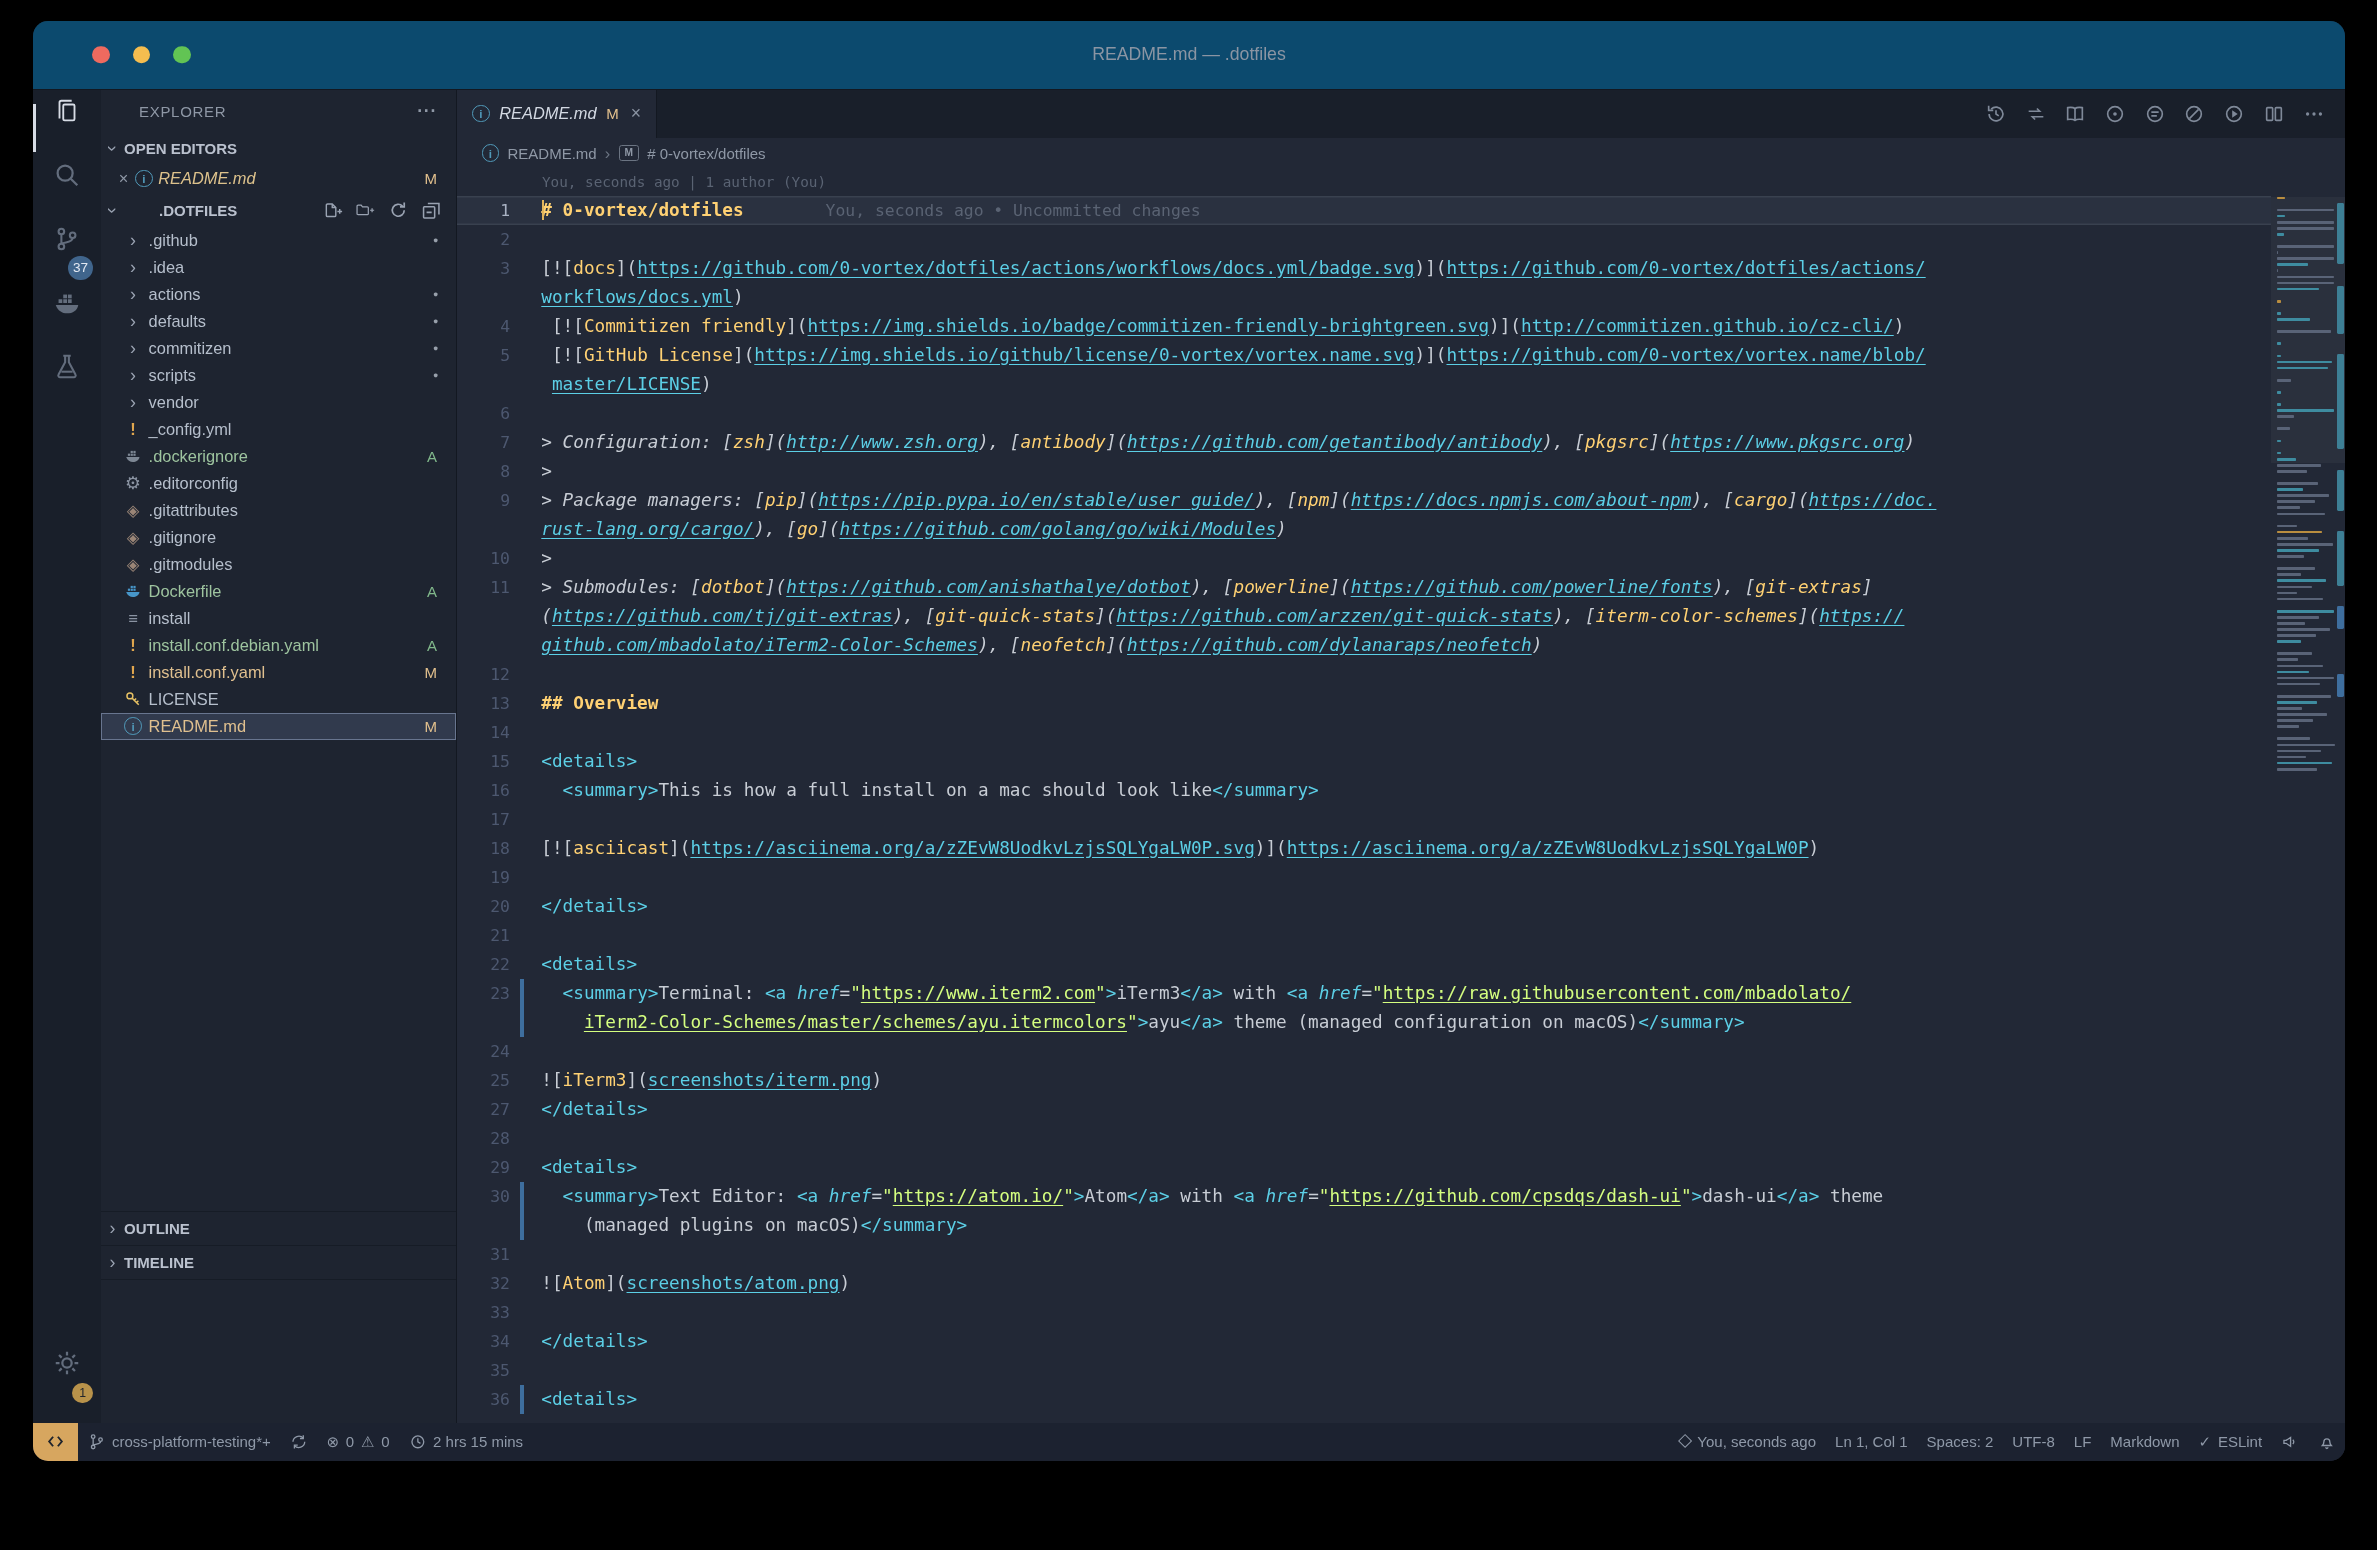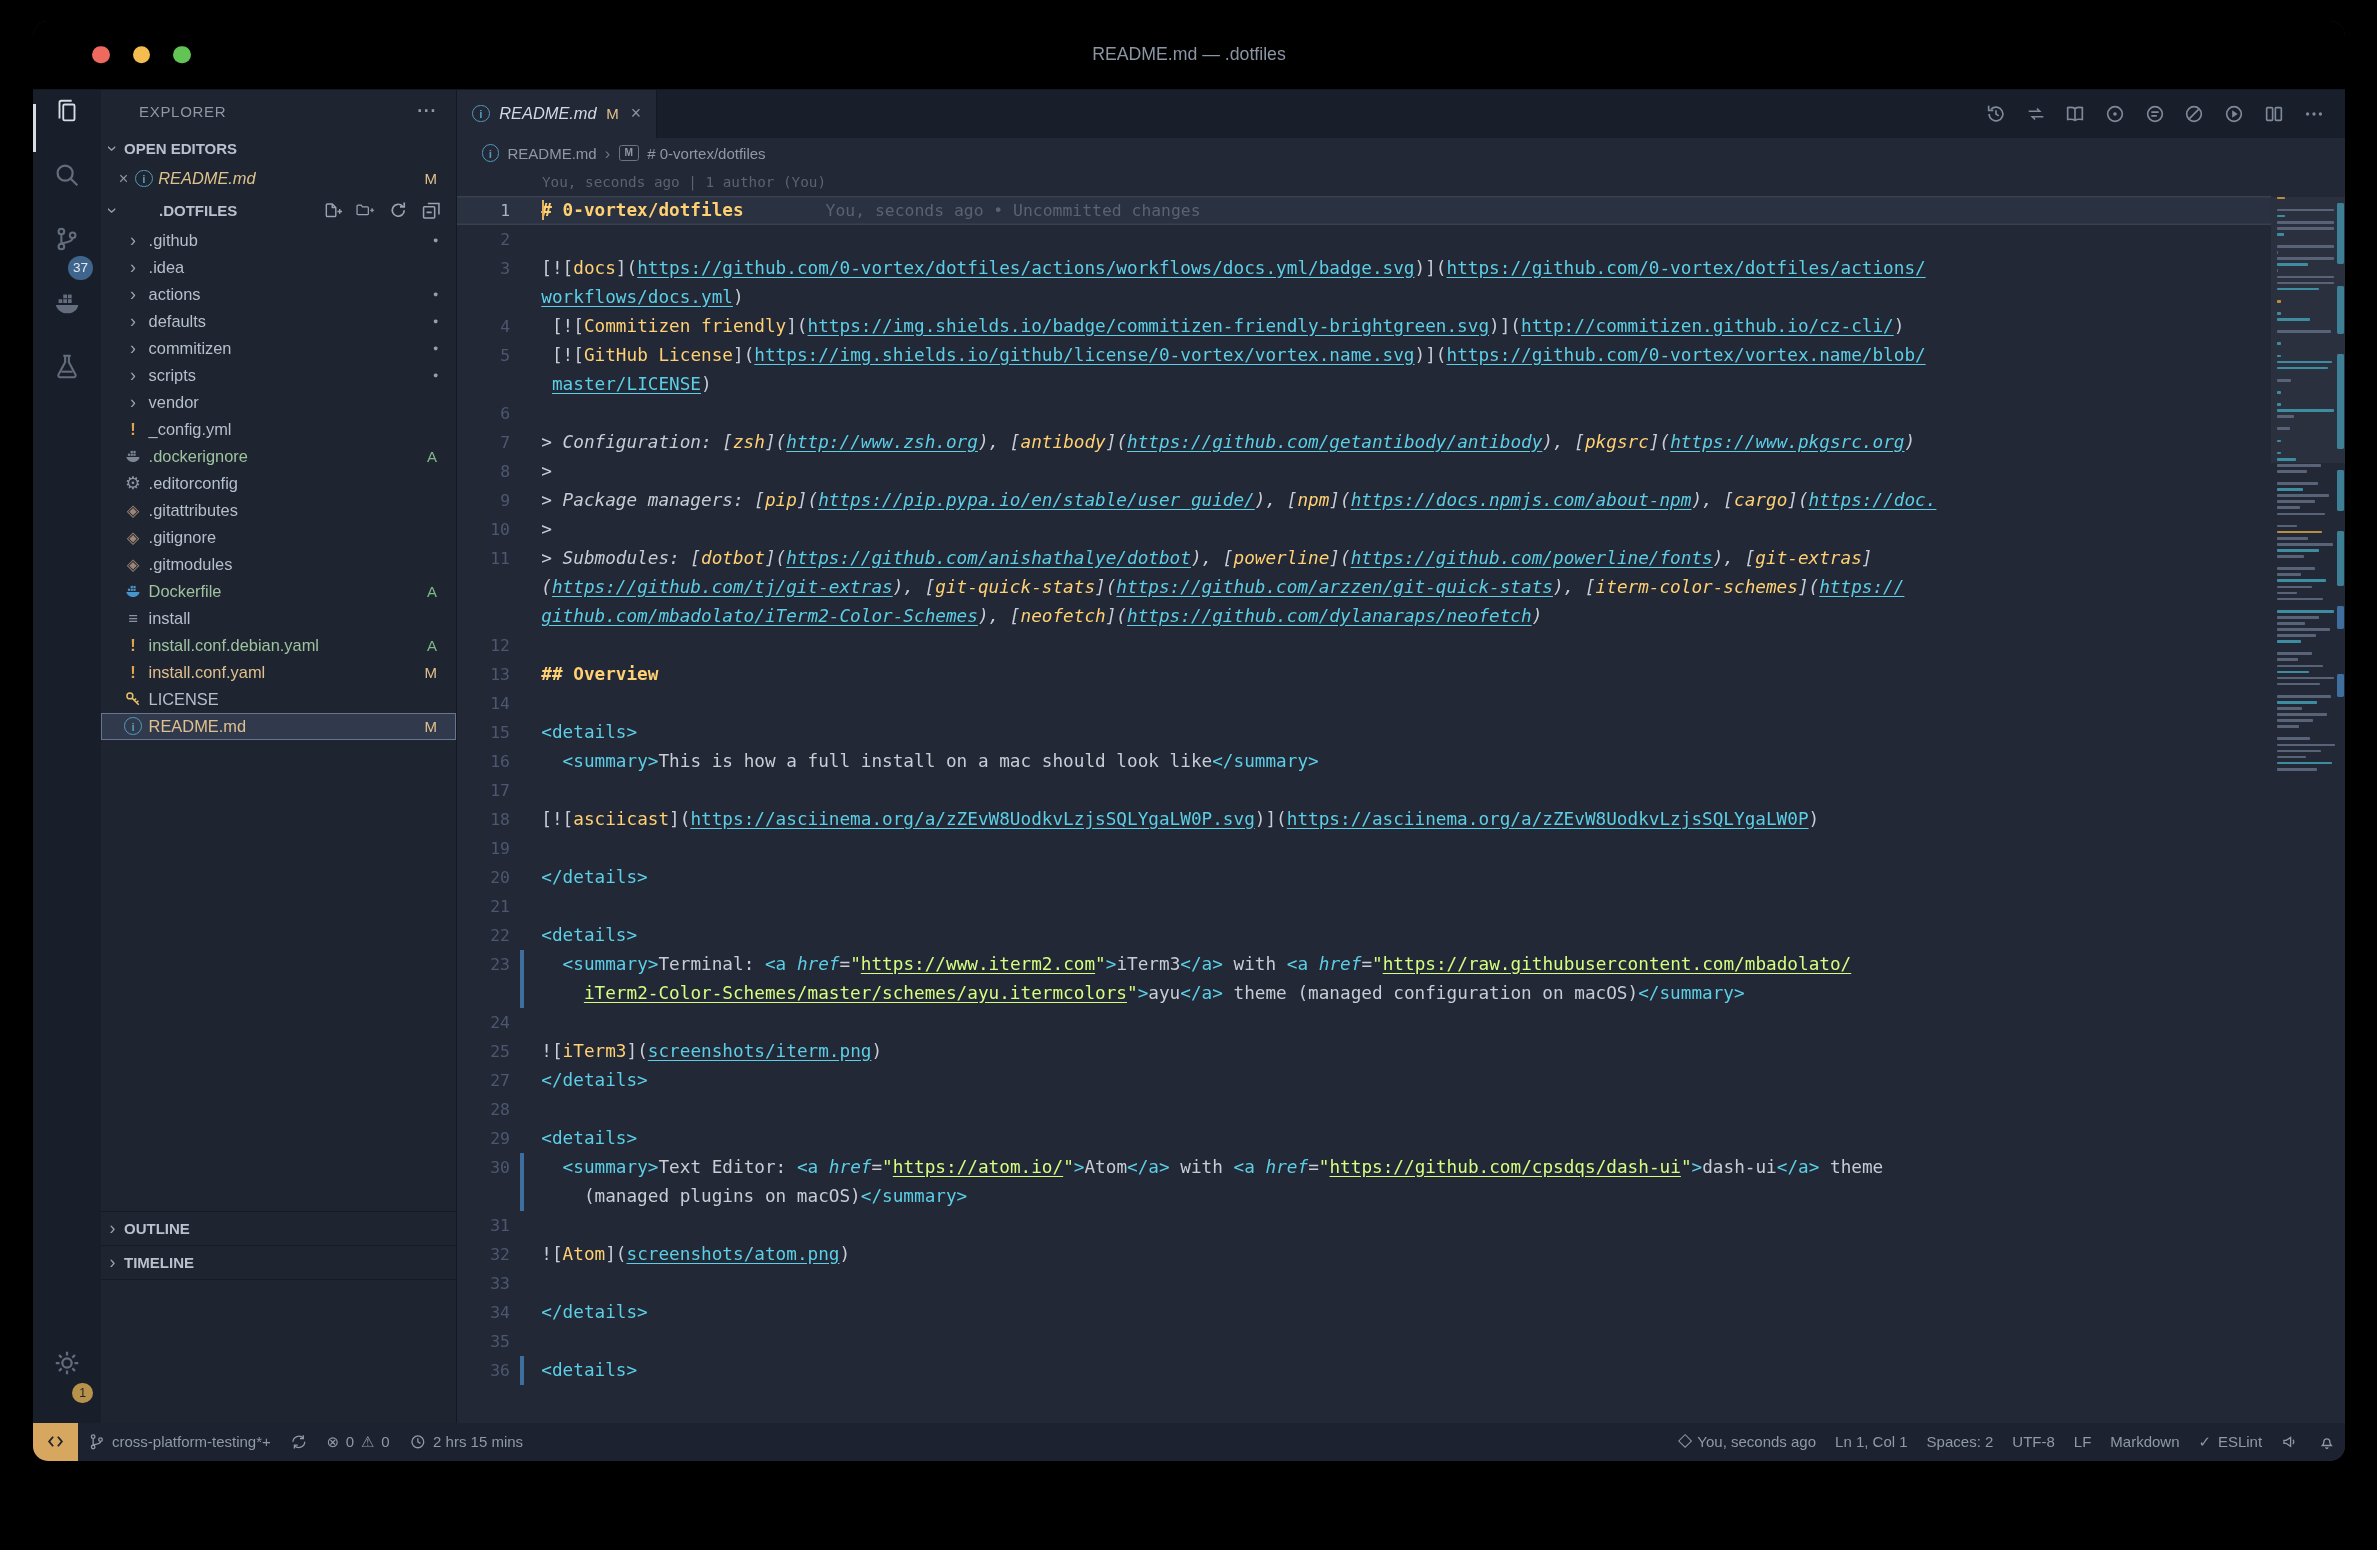--- a/index.html
+++ b/index.html
@@ -1,20 +1,20 @@
 <!DOCTYPE html>
 <html style="font-size:11px"><head>
 <meta charset="utf-8">
 <style>
   html,body{margin:0;padding:0;background:#000;width:2377px;height:1551px;overflow:hidden;
     font-family:"Liberation Sans",sans-serif;}
   .window{position:absolute;left:33px;top:20.5px;width:2312px;height:1440px;background:#222836;
     border-radius:15px;overflow:hidden;display:flex;flex-direction:column;box-shadow:0 27px 82px rgba(0,0,0,.8);}
   
-  .titlebar{height:68px;flex:none;background:#000000;border-bottom:1.4px solid #131821;position:relative;
+  .titlebar{height:68px;flex:none;background:#0c4a6e;border-bottom:1.4px solid #131821;position:relative;
     display:flex;align-items:center;justify-content:center;}
   .traffic{position:absolute;left:59px;top:50%;transform:translateY(-50%);display:flex;gap:23px;}
   .tl{width:17.7px;height:17.7px;border-radius:50%;display:inline-block;}
   .tl.red{background:#ee6a5f}.tl.yellow{background:#f5bd4f}.tl.green{background:#62c454}
   .title-text{color:#8b95a3;font-size:17.7px;}
   
   .main{flex:1;display:flex;min-height:0;}
   
   .activitybar{width:68px;flex:none;background:#191f2a;display:flex;flex-direction:column;align-items:center;padding-top:6.8px;}
   .ab-item{width:68px;height:64px;display:flex;justify-content:center;color:#636d7d;position:relative;cursor:pointer;}
@@ -444,20 +444,21 @@
               <div class="code-row"><span class="gutter">2</span><span class="chgcol"></span><span class="row-text"></span></div>
               <div class="code-row"><span class="gutter">3</span><span class="chgcol"></span><span class="row-text"><span class="tk-p">[![</span><span class="tk-y">docs</span><span class="tk-p">](</span><span class="tk-u">https://github.com/0-vortex/dotfiles/actions/workflows/docs.yml/badge.svg</span><span class="tk-p">)](</span><span class="tk-u">https://github.com/0-vortex/dotfiles/actions/</span></span></div>
               <div class="code-row"><span class="gutter"></span><span class="chgcol"></span><span class="row-text"><span class="tk-u">workflows/docs.yml</span><span class="tk-p">)</span></span></div>
               <div class="code-row"><span class="gutter">4</span><span class="chgcol"></span><span class="row-text"><span class="tk-p"> [![</span><span class="tk-y">Commitizen friendly</span><span class="tk-p">](</span><span class="tk-u">https://img.shields.io/badge/commitizen-friendly-brightgreen.svg</span><span class="tk-p">)](</span><span class="tk-u">http://commitizen.github.io/cz-cli/</span><span class="tk-p">)</span></span></div>
               <div class="code-row"><span class="gutter">5</span><span class="chgcol"></span><span class="row-text"><span class="tk-p"> [![</span><span class="tk-y">GitHub License</span><span class="tk-p">](</span><span class="tk-u">https://img.shields.io/github/license/0-vortex/vortex.name.svg</span><span class="tk-p">)](</span><span class="tk-u">https://github.com/0-vortex/vortex.name/blob/</span></span></div>
               <div class="code-row"><span class="gutter"></span><span class="chgcol"></span><span class="row-text"><span class="tk-p"> </span><span class="tk-u">master/LICENSE</span><span class="tk-p">)</span></span></div>
               <div class="code-row"><span class="gutter">6</span><span class="chgcol"></span><span class="row-text"></span></div>
               <div class="code-row q"><span class="gutter">7</span><span class="chgcol"></span><span class="row-text"><span class="tk-p">&gt; Configuration: [</span><span class="tk-y">zsh</span><span class="tk-p">](</span><span class="tk-u">http://www.zsh.org</span><span class="tk-p">), [</span><span class="tk-y">antibody</span><span class="tk-p">](</span><span class="tk-u">https://github.com/getantibody/antibody</span><span class="tk-p">), [</span><span class="tk-y">pkgsrc</span><span class="tk-p">](</span><span class="tk-u">https://www.pkgsrc.org</span><span class="tk-p">)</span></span></div>
               <div class="code-row q"><span class="gutter">8</span><span class="chgcol"></span><span class="row-text"><span class="tk-p">&gt;</span></span></div>
               <div class="code-row q"><span class="gutter">9</span><span class="chgcol"></span><span class="row-text"><span class="tk-p">&gt; Package managers: [</span><span class="tk-y">pip</span><span class="tk-p">](</span><span class="tk-u">https://pip.pypa.io/en/stable/user_guide/</span><span class="tk-p">), [</span><span class="tk-y">npm</span><span class="tk-p">](</span><span class="tk-u">https://docs.npmjs.com/about-npm</span><span class="tk-p">), [</span><span class="tk-y">cargo</span><span class="tk-p">](</span><span class="tk-u">https://doc.</span></span></div>
+              <div class="code-row q"><span class="gutter"></span><span class="chgcol"></span><span class="row-text"><span class="tk-u">rust-lang.org/cargo/</span><span class="tk-p">), [</span><span class="tk-y">go</span><span class="tk-p">](</span><span class="tk-u">https://github.com/golang/go/wiki/Modules</span><span class="tk-p">)</span></span></div>
               <div class="code-row q"><span class="gutter">10</span><span class="chgcol"></span><span class="row-text"><span class="tk-p">&gt;</span></span></div>
               <div class="code-row q"><span class="gutter">11</span><span class="chgcol"></span><span class="row-text"><span class="tk-p">&gt; Submodules: [</span><span class="tk-y">dotbot</span><span class="tk-p">](</span><span class="tk-u">https://github.com/anishathalye/dotbot</span><span class="tk-p">), [</span><span class="tk-y">powerline</span><span class="tk-p">](</span><span class="tk-u">https://github.com/powerline/fonts</span><span class="tk-p">), [</span><span class="tk-y">git-extras</span><span class="tk-p">]</span></span></div>
               <div class="code-row q"><span class="gutter"></span><span class="chgcol"></span><span class="row-text"><span class="tk-p">(</span><span class="tk-u">https://github.com/tj/git-extras</span><span class="tk-p">), [</span><span class="tk-y">git-quick-stats</span><span class="tk-p">](</span><span class="tk-u">https://github.com/arzzen/git-quick-stats</span><span class="tk-p">), [</span><span class="tk-y">iterm-color-schemes</span><span class="tk-p">](</span><span class="tk-u">https://</span></span></div>
               <div class="code-row q"><span class="gutter"></span><span class="chgcol"></span><span class="row-text"><span class="tk-u">github.com/mbadolato/iTerm2-Color-Schemes</span><span class="tk-p">), [</span><span class="tk-y">neofetch</span><span class="tk-p">](</span><span class="tk-u">https://github.com/dylanaraps/neofetch</span><span class="tk-p">)</span></span></div>
               <div class="code-row"><span class="gutter">12</span><span class="chgcol"></span><span class="row-text"></span></div>
               <div class="code-row"><span class="gutter">13</span><span class="chgcol"></span><span class="row-text"><span class="tk-h">## Overview</span></span></div>
               <div class="code-row"><span class="gutter">14</span><span class="chgcol"></span><span class="row-text"></span></div>
               <div class="code-row"><span class="gutter">15</span><span class="chgcol"></span><span class="row-text"><span class="tk-t">&lt;details&gt;</span></span></div>
               <div class="code-row"><span class="gutter">16</span><span class="chgcol"></span><span class="row-text"><span class="tk-p">  </span><span class="tk-t">&lt;summary&gt;</span><span class="tk-p">This is how a full install on a mac should look like</span><span class="tk-t">&lt;/summary&gt;</span></span></div>
               <div class="code-row"><span class="gutter">17</span><span class="chgcol"></span><span class="row-text"></span></div>

